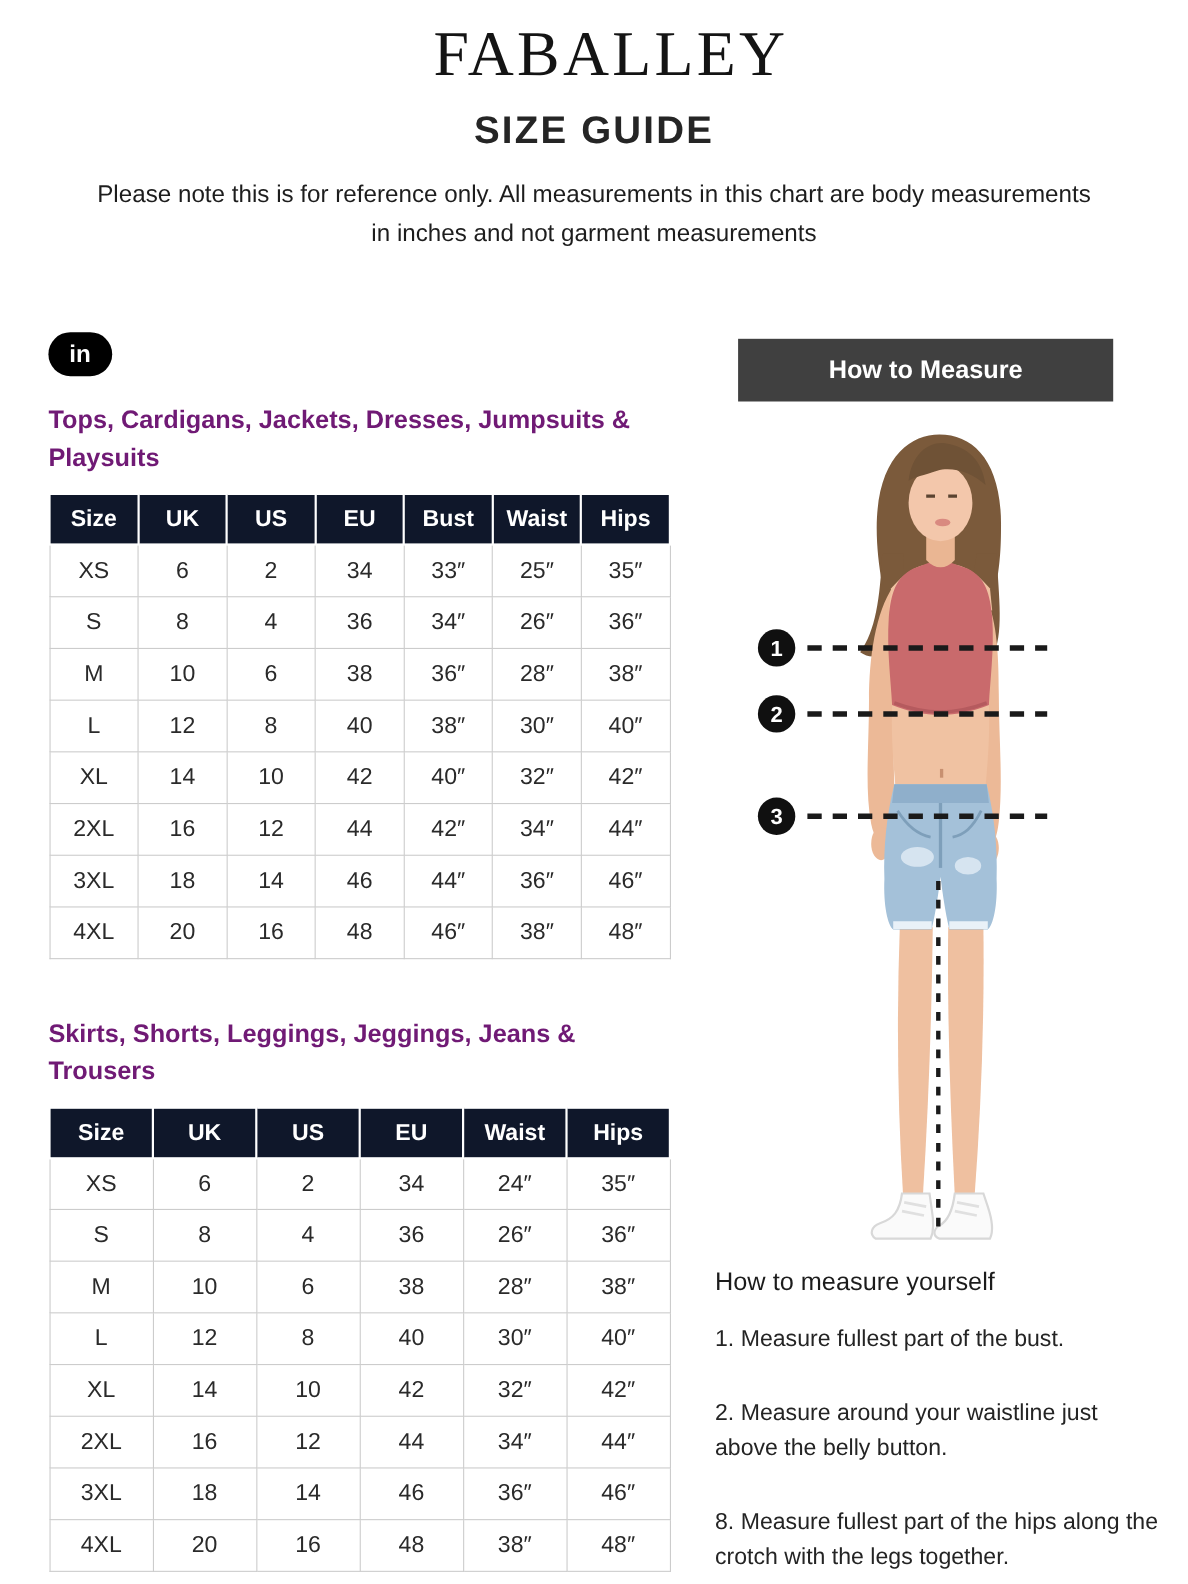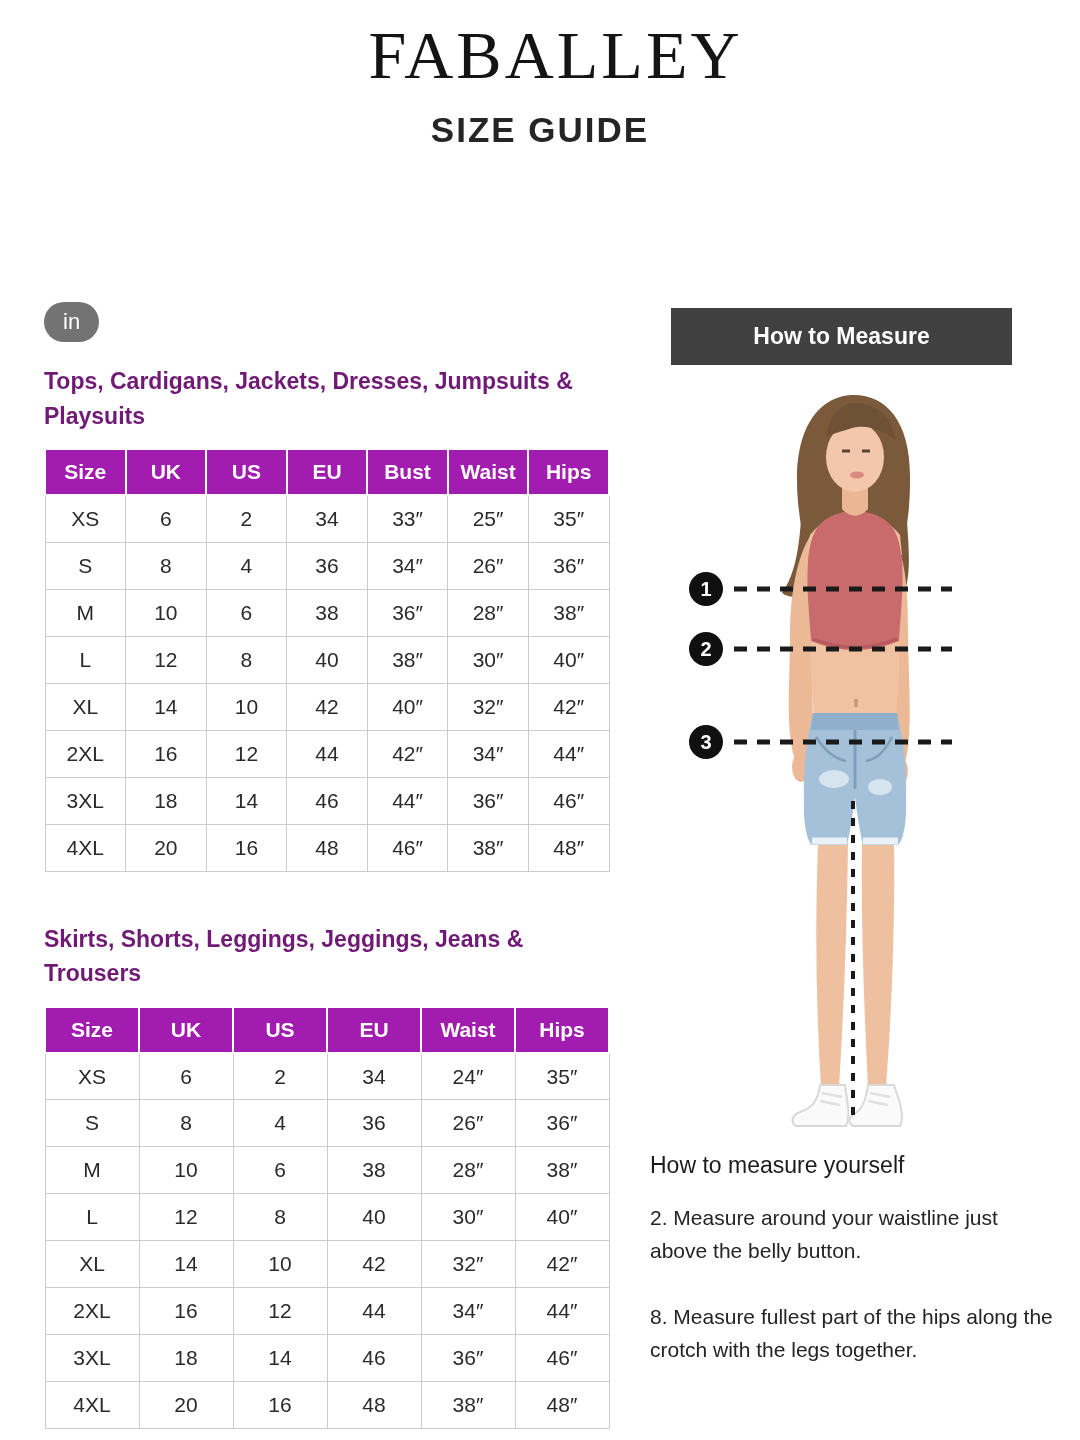--- a/index.html
+++ b/index.html
@@ -6,43 +6,43 @@
   html,body { background:#ffffff; }
   body {
     width:1080px; height:1440px; position:relative; overflow:hidden;
     font-family:"Liberation Sans", sans-serif; color:#222;
   }
 
   
   .page-header { position:absolute; top:0; left:0; width:1080px; text-align:center; }
   .brand {
     margin-top:16px; font-family:"Liberation Serif", serif;
-    font-size:68px; font-weight:500; letter-spacing:3px; color:#141414; line-height:1.15;padding-left:31px;
+    font-size:58px; font-weight:500; letter-spacing:3px; color:#141414; line-height:1.15;padding-left:31px;
   }
   .size-guide {
     margin-top:16px; font-size:35px; font-weight:700; letter-spacing:2px; color:#252525;
   }
   .note {
     margin-top:20px; font-size:22px; line-height:1.6; color:#1d1d1d;
     width:920px; margin-left:auto; margin-right:auto; font-weight:400;
   }
 
   
   .left-col { position:absolute; left:44px; top:302px; width:566px; }
   .unit-badge {
-    display:inline-block; background:#737373; color:#fff; font-weight:400;
+    display:inline-block; background:#000000; color:#fff; font-weight:700;
     font-size:22px; padding:7px 19px; border-radius:22px; line-height:1.2;text-align:right;
   }
   .section-heading {
     margin-top:22px; font-size:23px; font-weight:700; color:#701a75; line-height:1.5;
     width:545px;
   }
   .size-table { border-collapse:collapse; width:100%; table-layout:fixed; margin-top:15px; }
   .size-table th {
-    background:#a21caf; color:#ffffff; font-weight:700; font-size:21px;
+    background:#0f172a; color:#ffffff; font-weight:700; font-size:21px;
     height:46px; border:2px solid #ffffff; text-align:center;
   }
   .size-table td {
     height:47px; border:1px solid #cccccc; text-align:center;
     font-size:21px; color:#2a2a2a; background:#fff;
   }
   .table-gap { margin-top:50px; }
 
   
   .right-col { position:absolute; left:650px; top:308px; width:410px; }
@@ -56,20 +56,21 @@
   .steps { margin-top:23px; }
   .step { font-size:21px; line-height:1.55; color:#242424; width:404px; }
   .step + .step { margin-top:34px; }
 </style>
 </head>
 <body>
 
 <div class="page-header">
   <div class="brand">FABALLEY</div>
   <div class="size-guide">SIZE GUIDE</div>
+  <div class="note">Please note this is for reference only. All measurements in this chart are body measurements in inches and not garment measurements</div>
 </div>
 
 <div class="left-col">
   <span class="unit-badge">in</span>
 
   <div class="section-heading">Tops, Cardigans, Jackets, Dresses, Jumpsuits &amp; Playsuits</div>
   <table class="size-table">
       <thead>
         <tr>
           <th>Size</th>
@@ -294,16 +295,17 @@
       <circle cx="56" cy="264" r="17" fill="#101010"></circle>
       <circle cx="56" cy="357" r="17" fill="#101010"></circle>
       <text x="56" y="211" text-anchor="middle" font-size="20" font-weight="bold" fill="#ffffff" font-family="Liberation Sans, sans-serif">1</text>
       <text x="56" y="271" text-anchor="middle" font-size="20" font-weight="bold" fill="#ffffff" font-family="Liberation Sans, sans-serif">2</text>
       <text x="56" y="364" text-anchor="middle" font-size="20" font-weight="bold" fill="#ffffff" font-family="Liberation Sans, sans-serif">3</text>
     </svg>
   </div>
 
   <div class="instructions-title">How to measure yourself</div>
   <div class="steps">
+    <div class="step">1. Measure fullest part of the bust.</div>
     <div class="step">2. Measure around your waistline just above the belly button.</div>
     <div class="step">8. Measure fullest part of the hips along the crotch with the legs together.</div>
   </div>
 </div>
 
 </body></html>

